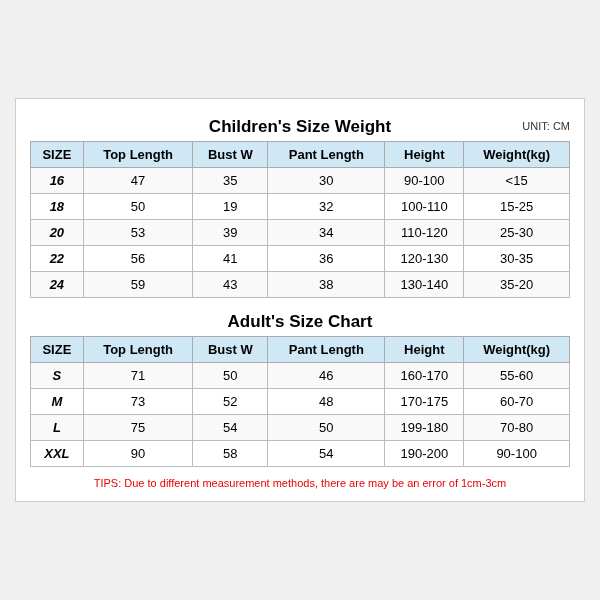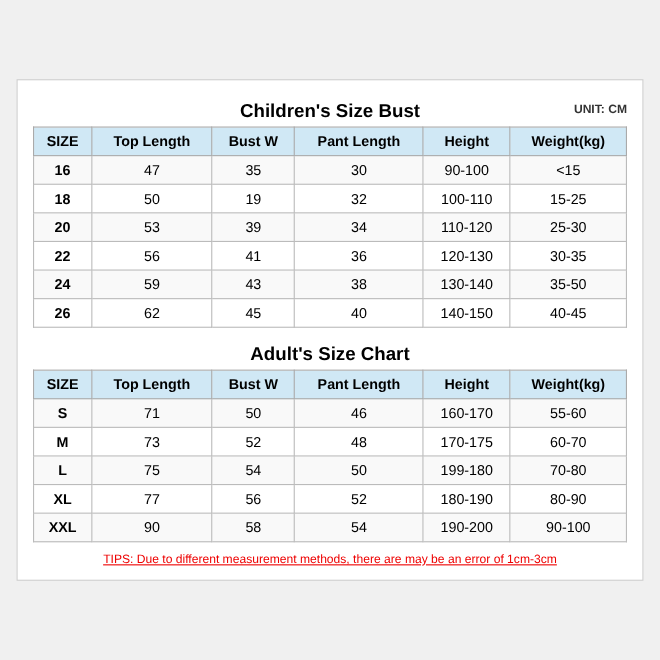--- a/index.html
+++ b/index.html
@@ -24,21 +24,21 @@
       font-weight: bold;
       padding: 6px 0 4px 0;
       position: relative;
     }
     .unit-label {
       position: absolute;
       right: 0;
       top: 50%;
       transform: translateY(-50%);
       font-size: 11px;
-      font-weight: bold;
+      font-weight: normal;
       color: #333;
     }
     table {
       width: 100%;
       border-collapse: collapse;
       font-size: 13px;
     }
     .children-header th {
       background: #d0e8f5;
       border: 1px solid #aaa;
@@ -59,40 +59,40 @@
       text-align: center;
     }
     tbody tr:nth-child(odd) td {
       background: #f9f9f9;
     }
     tbody tr:nth-child(even) td {
       background: #fff;
     }
     tbody tr td:first-child {
       font-weight: bold;
+      font-style: italic;
     }
     .section-gap {
       height: 8px;
     }
     .tips {
       text-align: center;
       font-size: 11px;
       color: #e00;
       margin-top: 8px;
       padding: 2px 0;
-      text-decoration: underline;
     }
   </style>
 </head>
 <body>
 
 <div class="card">
 
   <div class="section-title">
-    <span>Children's Size Bust</span>
+    <span>Children's Size Weight</span>
     <span class="unit-label">UNIT: CM</span>
   </div>
 
   <table>
     <thead>
       <tr class="children-header">
         <th>SIZE</th>
         <th>Top Length</th>
         <th>Bust W</th>
         <th>Pant Length</th>
@@ -132,29 +132,21 @@
           <td>36</td>
           <td>120-130</td>
           <td>30-35</td>
         </tr>
         <tr>
           <td>24</td>
           <td>59</td>
           <td>43</td>
           <td>38</td>
           <td>130-140</td>
-          <td>35-50</td>
-        </tr>
-        <tr>
-          <td>26</td>
-          <td>62</td>
-          <td>45</td>
-          <td>40</td>
-          <td>140-150</td>
-          <td>40-45</td>
+          <td>35-20</td>
         </tr>
       </tbody>
   </table>
 
   <div class="section-gap"></div>
 
   <div class="section-title">
     <span>Adult's Size Chart</span>
   </div>
 
@@ -188,28 +180,20 @@
         </tr>
         <tr>
           <td>L</td>
           <td>75</td>
           <td>54</td>
           <td>50</td>
           <td>199-180</td>
           <td>70-80</td>
         </tr>
         <tr>
-          <td>XL</td>
-          <td>77</td>
-          <td>56</td>
-          <td>52</td>
-          <td>180-190</td>
-          <td>80-90</td>
-        </tr>
-        <tr>
           <td>XXL</td>
           <td>90</td>
           <td>58</td>
           <td>54</td>
           <td>190-200</td>
           <td>90-100</td>
         </tr>
       </tbody>
   </table>
 

